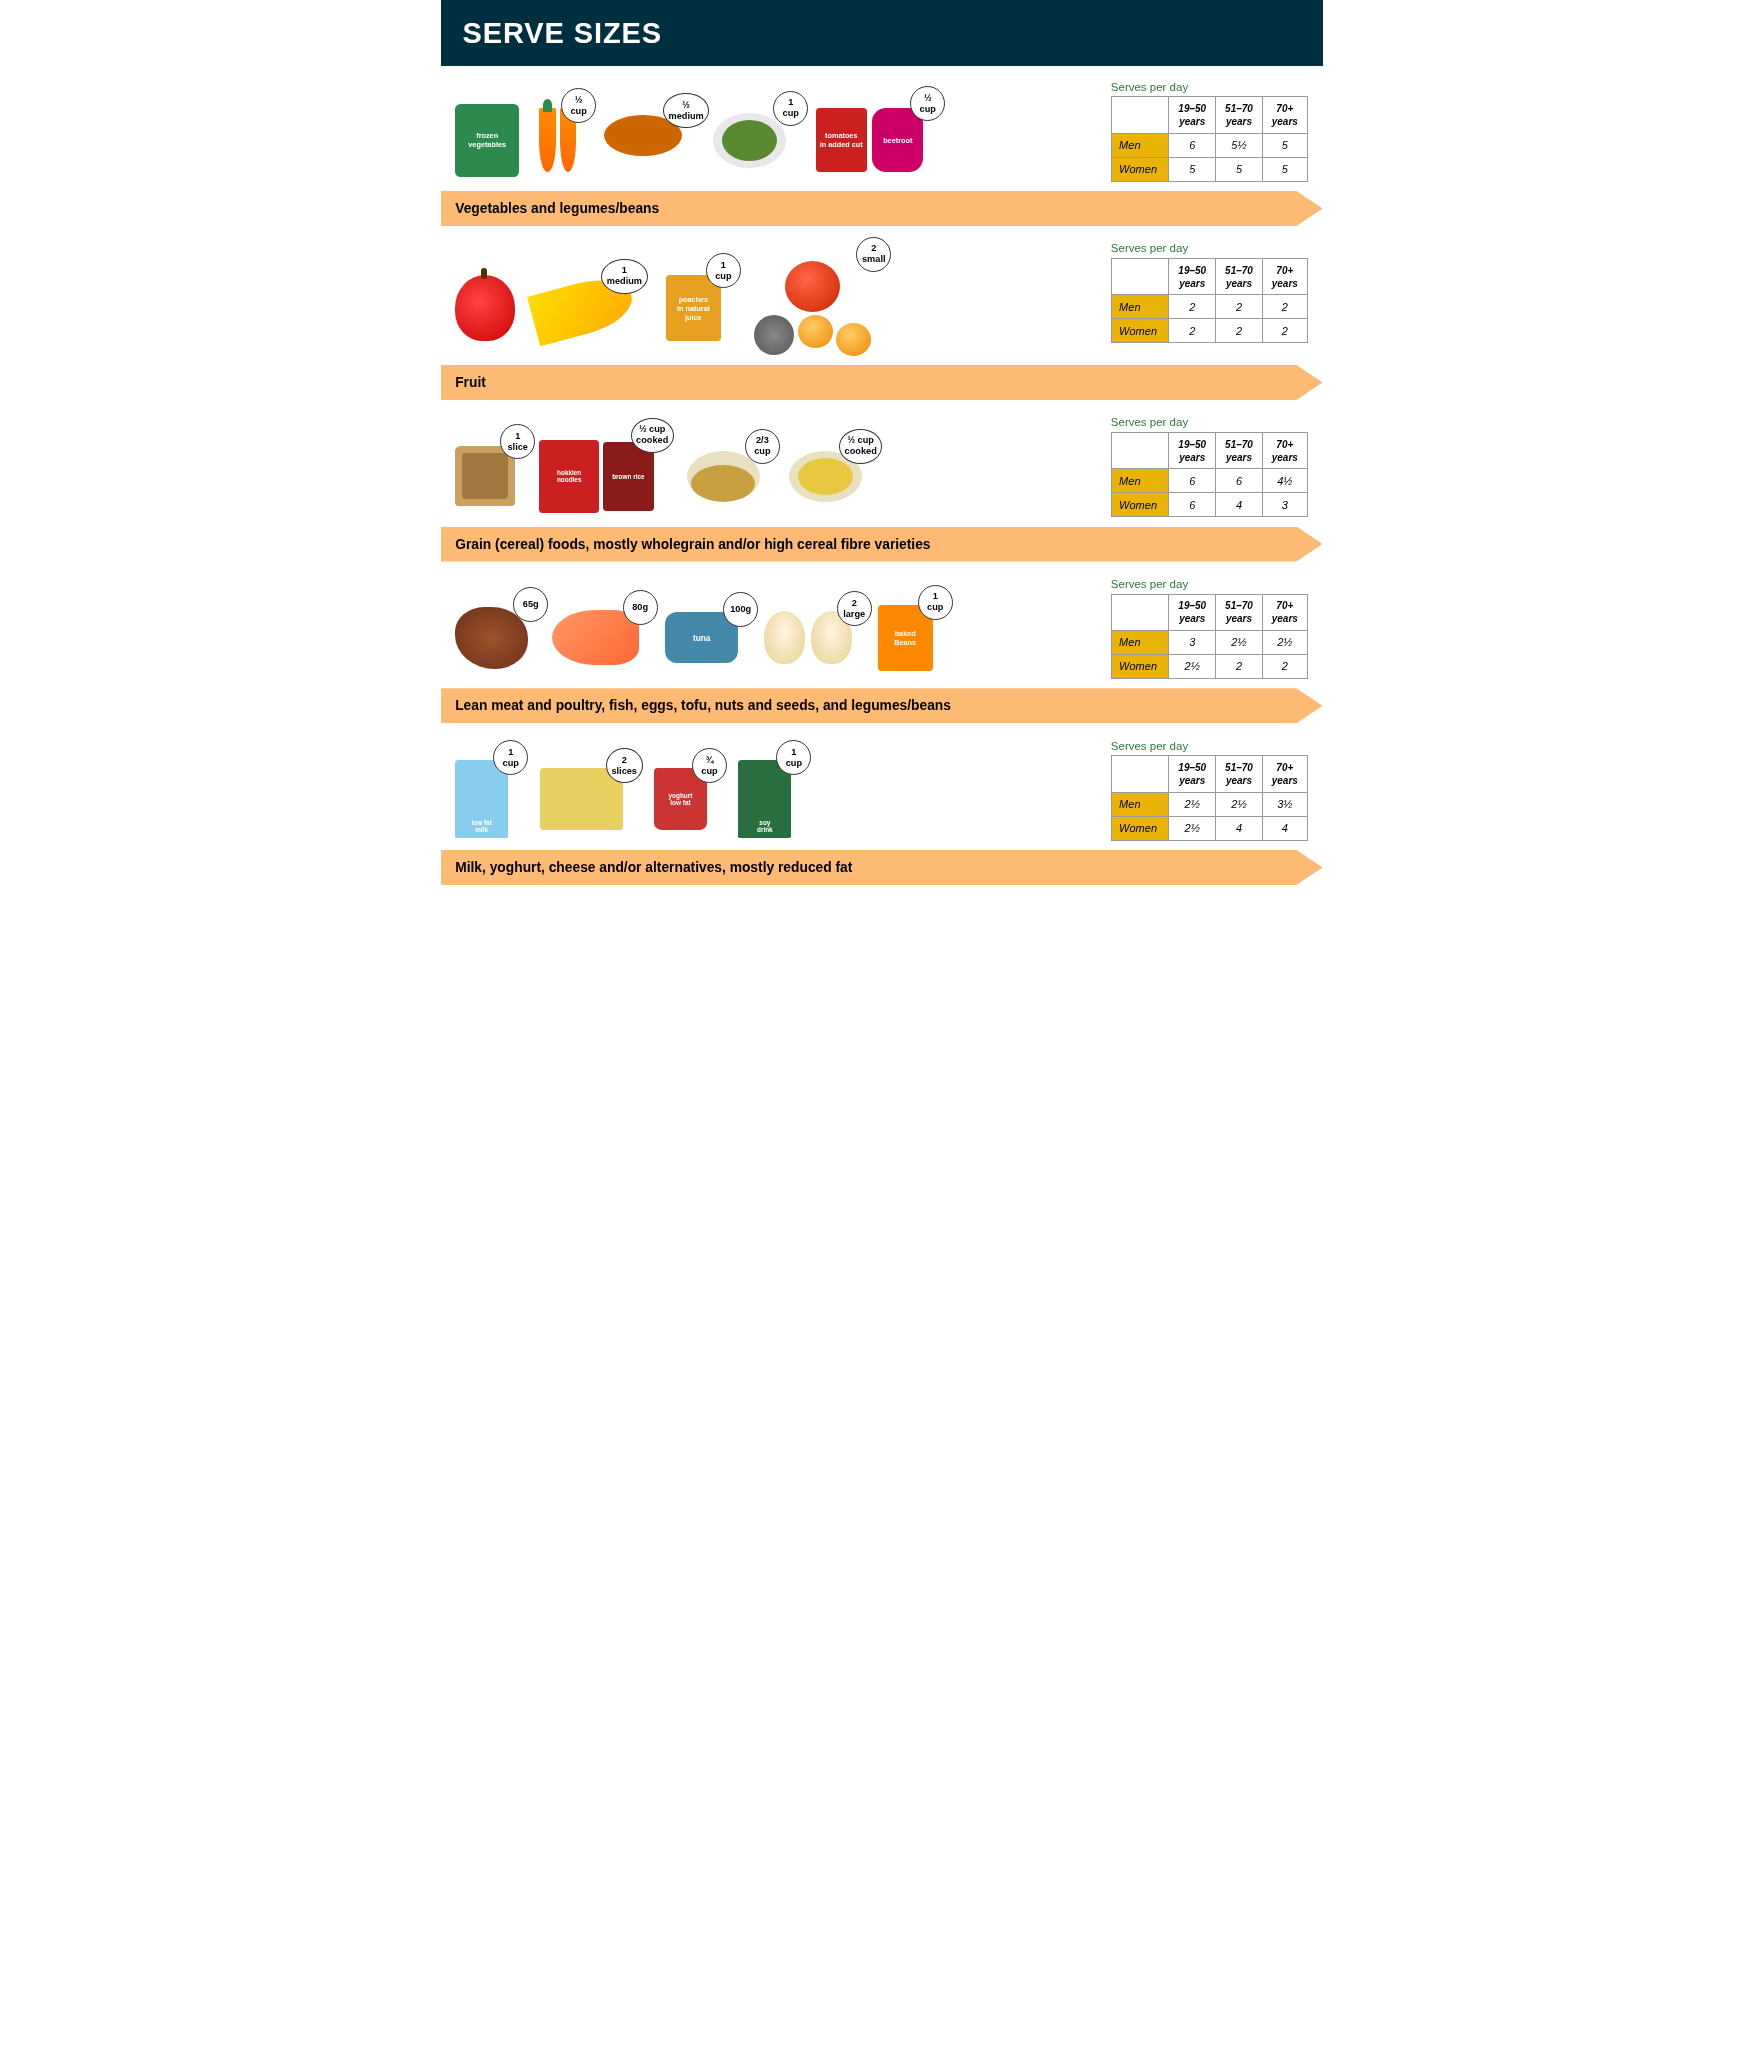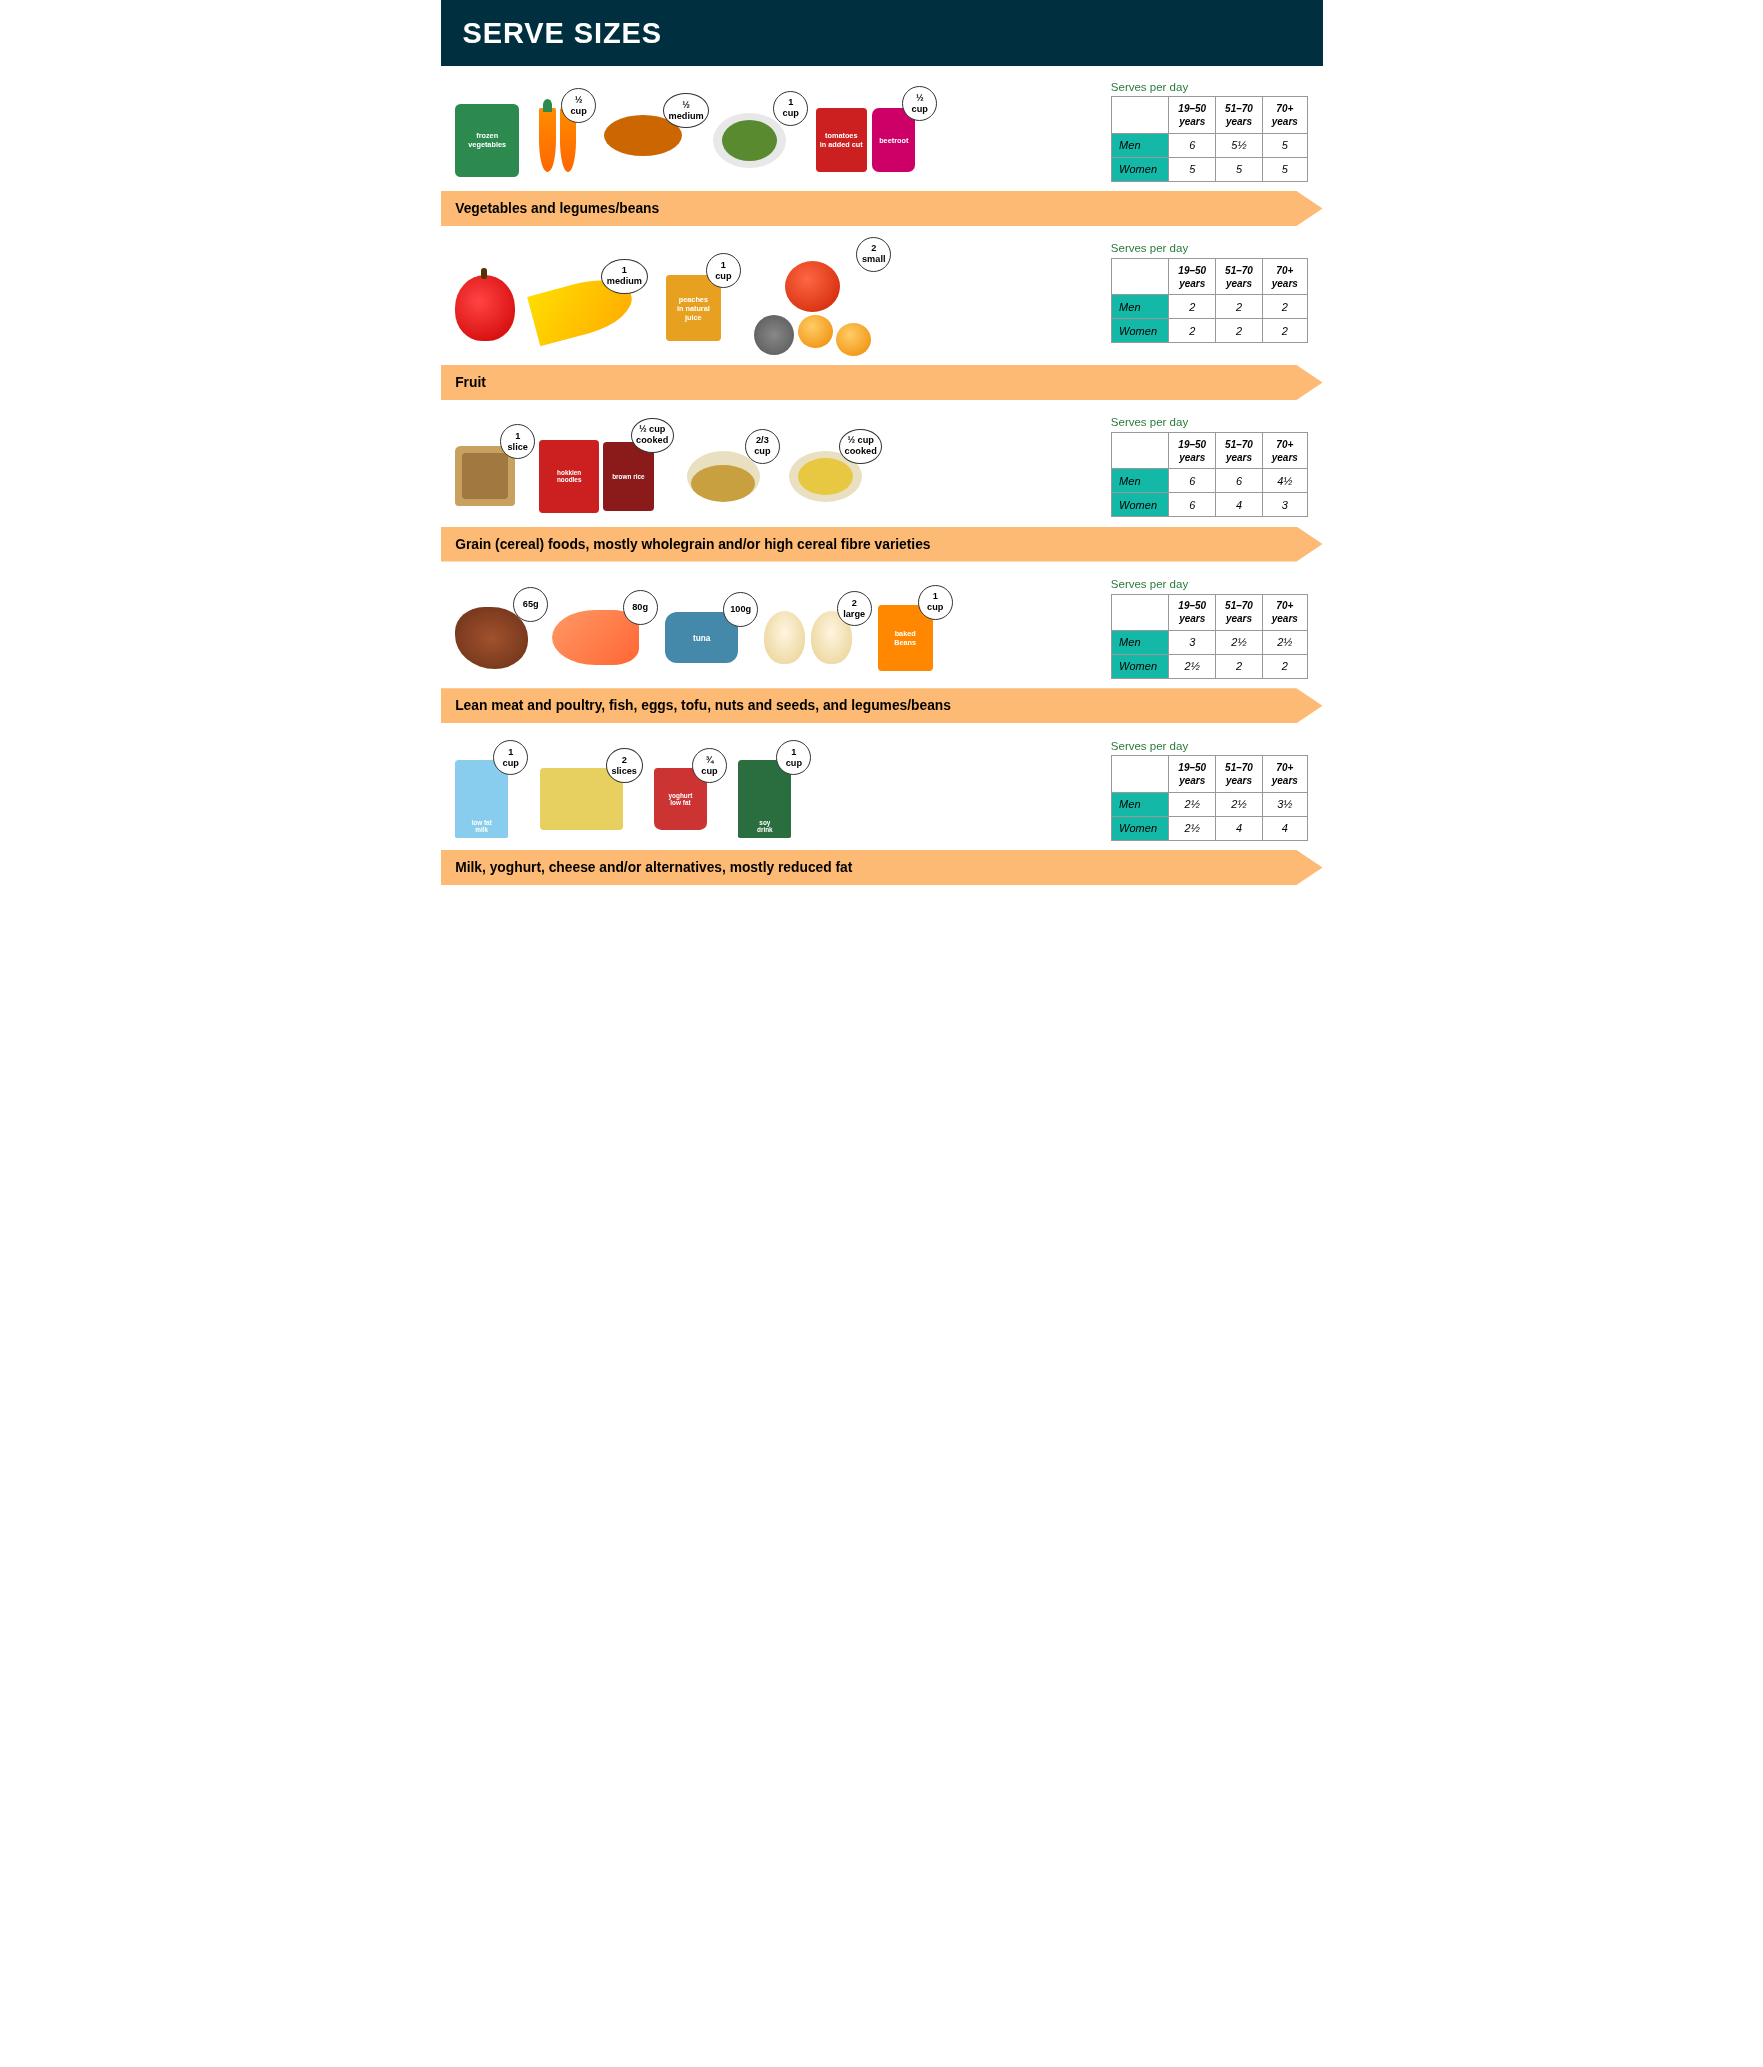--- a/index.html
+++ b/index.html
@@ -66,23 +66,23 @@
       border-radius: 50%;
     }
     .tomato-can {
       width: 51px; height: 64px;
       background: #cc2020;
       border-radius: 3.7px;
       display: flex; align-items: center; justify-content: center;
       color: #fff; font-size: 7.3px; font-weight: bold; text-align: center;
     }
     .beetroot-can {
-      width: 43px; height: 64px;
+      width: 51px; height: 64px;
       background: #cc0066;
-      border-radius: 7px;
+      border-radius: 14px;
       display: flex; align-items: center; justify-content: center;
       color: #fff; font-size: 7.3px; font-weight: bold; text-align: center;
     }
 
     
     .apple {
       width: 60px; height: 66px;
       background: radial-gradient(circle at 40% 40%, #ff4444, #cc0000);
       border-radius: 50% 50% 45% 45%;
       position: relative;
@@ -303,21 +303,21 @@
       line-height: 1.3;
     }
     table.st td {
       border: 0.9px solid #999;
       padding: 5.5px 7.3px;
       text-align: center;
       background: #fff;
     }
     table.st td:first-child {
       text-align: left;
-      background: #14b8a6;
+      background: #eab308;
     }
 
     .gb {
       background: #fdba74;
       color: #1a1a1a;
       font-size: 13.8px;
       font-weight: bold;
       padding: 10px 46px 10px 14.7px;
       margin-top: 9.2px;
       position: relative;

